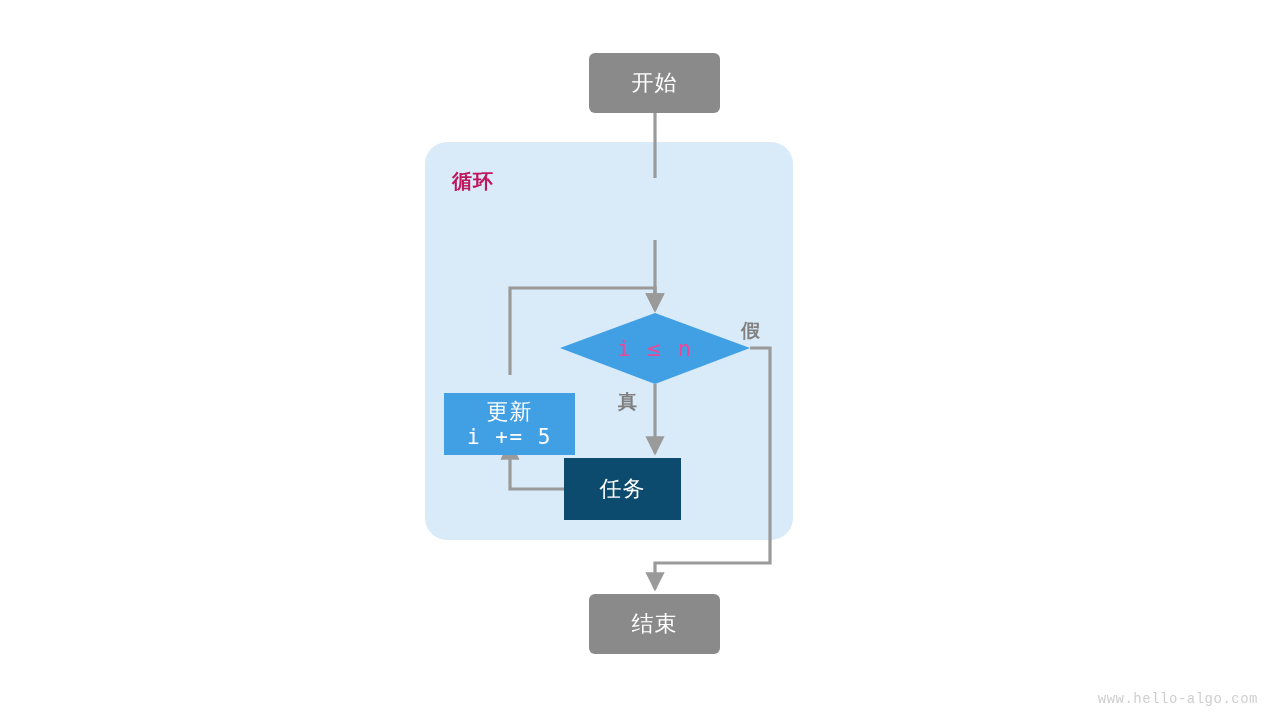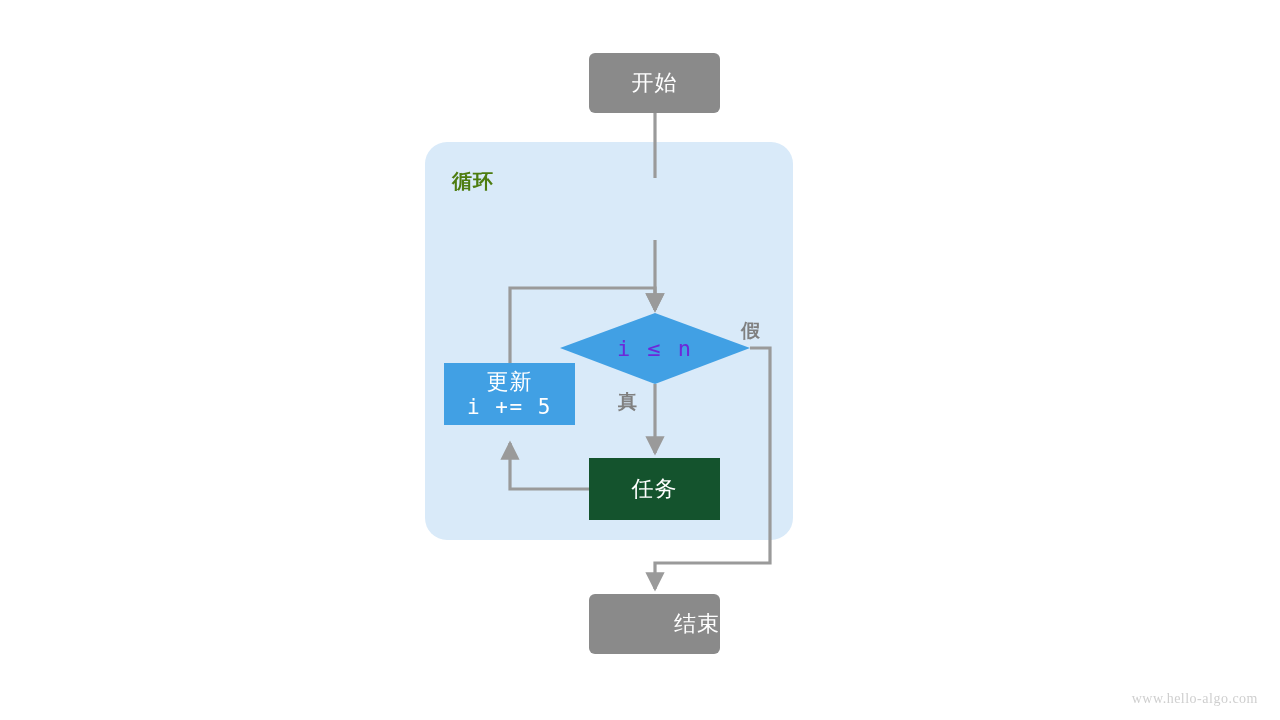--- a/index.html
+++ b/index.html
@@ -50,71 +50,71 @@
     letter-spacing: 1.5px;
   }
   
   #start-node, #end-node {
     background: #8a8a8a;
     border-radius: 6px;
     width: 131px;
     height: 60px;
   }
   #start-node { left: 589px; top: 53px; }
-  #end-node   { left: 589px; top: 594px; align-items: flex-end; }
+  #end-node   { left: 589px; top: 594px; }
 
   
   #loop-container {
     position: absolute;
     left: 425px;
     top: 142px;
     width: 368px;
     height: 398px;
     background: #d9eaf9;
     border-radius: 22px;
   }
   #loop-label {
     position: absolute;
     left: 452px;
     top: 168px;
     font-family: "Liberation Sans", "DejaVu Sans", sans-serif;
     font-size: 20px;
     font-weight: bold;
-    color: #4d7c0f;
+    color: #be185d;
     letter-spacing: 1px;
   }
 
   
   #init-node {
     background: #41a0e4;
     left: 589px; top: 178px;
     width: 131px; height: 62px;
   }
   #update-node {
     background: #41a0e4;
-    left: 444px; top: 363px;
+    left: 444px; top: 393px;
     width: 131px; height: 62px;
   }
   #task-node {
-    background: #14532d;
-    left: 589px; top: 458px;
-    width: 131px; height: 62px;
+    background: #0c4a6e;
+    left: 564px; top: 458px;
+    width: 117px; height: 62px;
   }
 
   
   #decision-label {
     position: absolute;
     left: 560px;
     top: 313px;
     width: 190px;
     height: 70px;
     display: flex;
     align-items: center;
     justify-content: center;
-    color: #6d28d9;
+    color: #ec4899;
     font-family: "DejaVu Sans Mono", "Liberation Mono", monospace;
     font-size: 22px;
     letter-spacing: 2px;
   }
 
   
   .branch-label {
     position: absolute;
     font-family: "Liberation Sans", "DejaVu Sans", sans-serif;
     font-size: 19px;
@@ -122,21 +122,21 @@
     color: #808080;
   }
   #label-true  { left: 618px; top: 389px; }
   #label-false { left: 741px; top: 318px; }
 
   
   #watermark {
     position: absolute;
     right: 22px;
     bottom: 13px;
-    font-family: Liberation Serif, serif;
+    font-family: Liberation Mono, monospace;
     font-size: 14px;
     color: #cfcfcf;
     letter-spacing: 0.5px;
   }
 </style>
 </head>
 <body>
 
 <div id="canvas">
 

